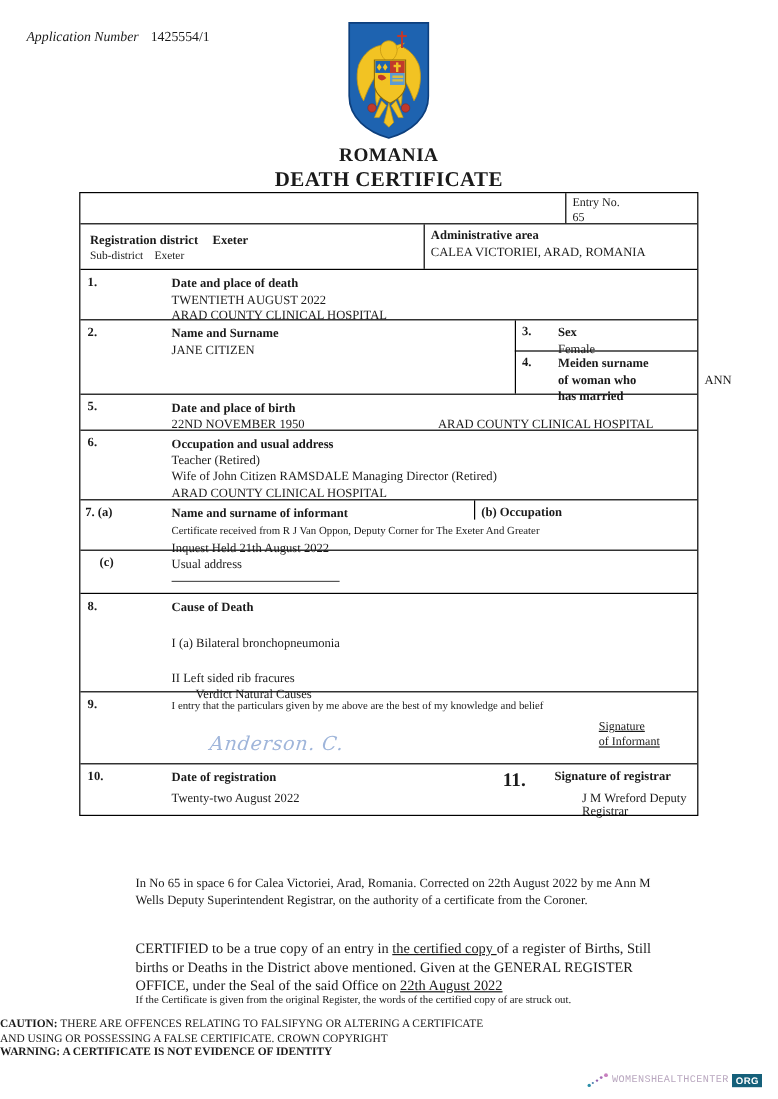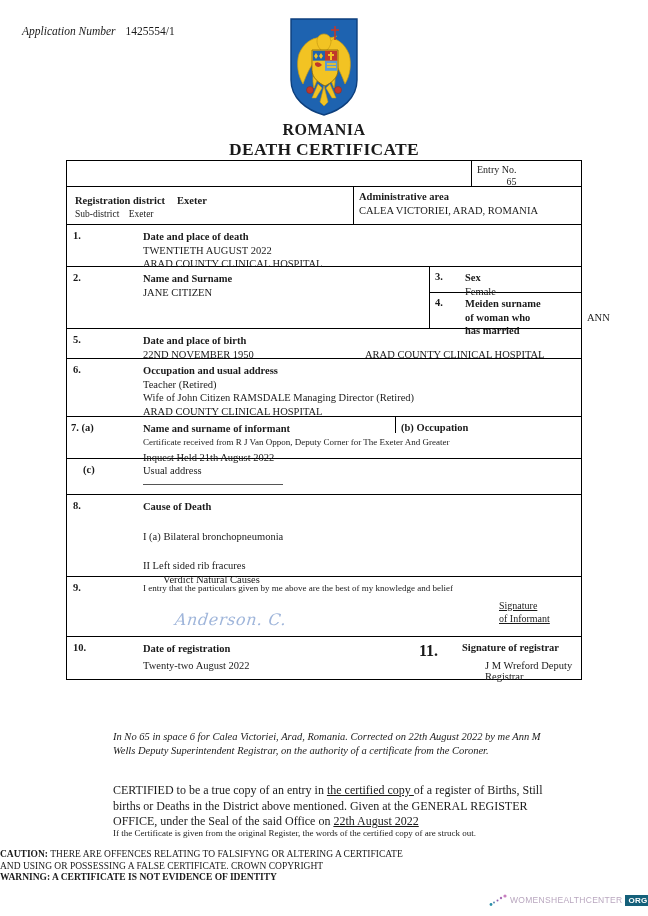--- a/index.html
+++ b/index.html
@@ -101,21 +101,21 @@
 
   .body-ind {
     position: absolute;
     left: 76px;
     top: 5px;
     right: 4px;
   }
   .line { line-height: 13.5px; white-space: nowrap; }
 
   
-  .r-entry { height: 26px; text-align: right; }
+  .r-entry { height: 26px; }
   .entry-div {
     position: absolute;
     left: 404px;
     top: 0;
     bottom: 0;
     width: 0;
     border-left: 1.3px solid #000;
   }
   .entry-txt {
     position: absolute;
@@ -298,21 +298,20 @@
     position: absolute;
     left: 0;
     width: 648px;
   }
   .para-corr {
     top: 730px;
     left: 113px;
     width: 440px;
     font-size: 10.5px;
     line-height: 14px;
-    font-style: italic;
   }
   .para-cert {
     top: 783px;
     left: 113px;
     width: 448px;
     font-size: 12px;
     line-height: 15.5px;
   }
   .u { text-decoration: underline; }
   .para-note {
@@ -339,21 +338,21 @@
   .watermark {
     position: absolute;
     left: 489px;
     top: 893px;
     display: flex;
     align-items: center;
     height: 14px;
   }
   .wm-dots { width: 20px; height: 13px; display:block; }
   .wm-text {
-    font-family: Liberation Sans, sans-serif;
+    font-family: Liberation Mono, monospace;
     font-size: 8.5px;
     letter-spacing: 0.3px;
     color: #b9a7bf;
     margin-left: 1px;
   }
   .wm-org {
     font-family: "Liberation Sans", "DejaVu Sans", sans-serif;
     font-size: 8px;
     font-weight: bold;
     color: #ffffff;

